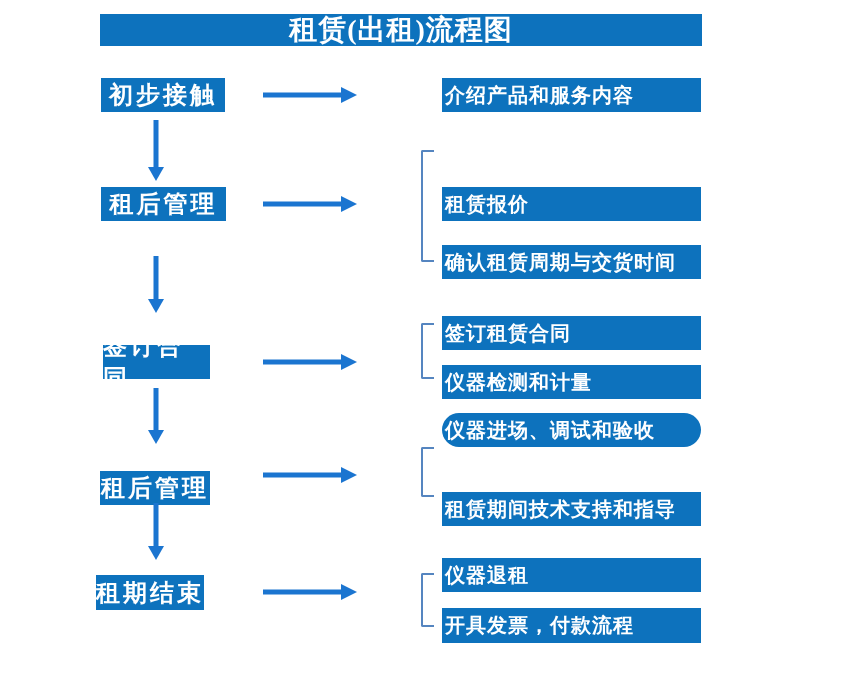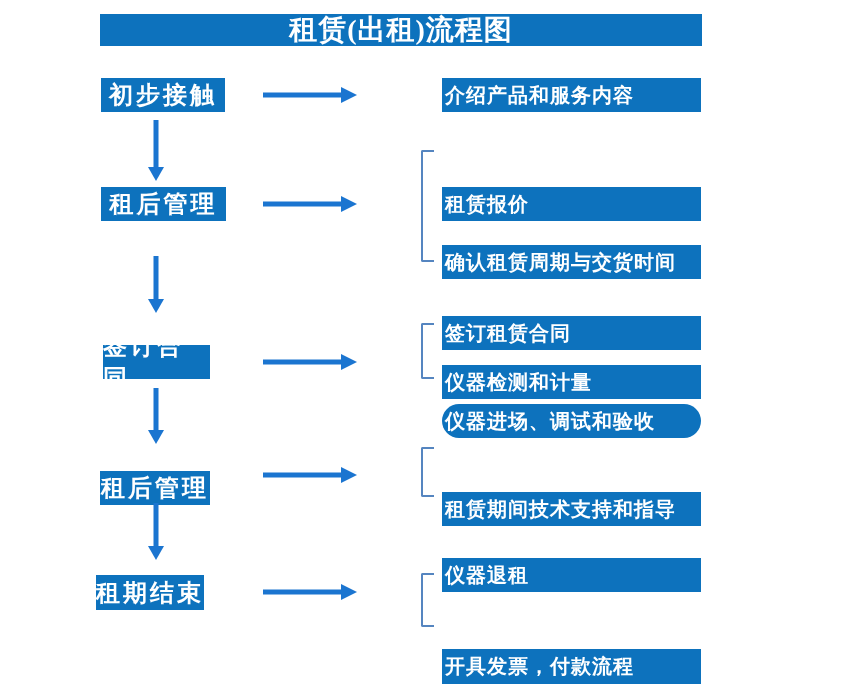--- a/index.html
+++ b/index.html
@@ -74,24 +74,24 @@
   <div class="stage-box" style="left:101px; top:187px; width:125px;">租后管理</div>
   <div class="stage-box" style="left:103px; top:345px; width:107px;">签订合同</div>
   <div class="stage-box" style="left:100px; top:458px; width:110px;margin-top:13px;">租后管理</div>
   <div class="stage-box" style="left:96px; top:575px; width:108px; height:35px;">租期结束</div>
 
   <div class="output-box" style="top:78px;">介绍产品和服务内容</div>
   <div class="output-box" style="top:187px;">租赁报价</div>
   <div class="output-box" style="top:245px;">确认租赁周期与交货时间</div>
   <div class="output-box" style="top:316px;">签订租赁合同</div>
   <div class="output-box" style="top:365px;">仪器检测和计量</div>
-  <div class="output-box" style="top:404px;border-radius:17px;">仪器进场、调试和验收</div>
+  <div class="output-box" style="top:413px;border-radius:17px;">仪器进场、调试和验收</div>
   <div class="output-box" style="top:492px;">租赁期间技术支持和指导</div>
   <div class="output-box" style="top:558px;">仪器退租</div>
-  <div class="output-box" style="top:608px; height:35px;margin-top:41px;">开具发票，付款流程</div>
+  <div class="output-box" style="top:608px; height:35px;">开具发票，付款流程</div>
 
   <svg class="arrow-svg" style="left:263px; top:86px;" width="94" height="18" viewBox="0 0 94 18">
       <rect class="arrow-shape" x="0" y="6.5" width="79" height="5"></rect>
       <polygon class="arrow-shape" points="78,1 94,9 78,17"></polygon>
     </svg>
   <svg class="arrow-svg" style="left:263px; top:195px;" width="94" height="18" viewBox="0 0 94 18">
       <rect class="arrow-shape" x="0" y="6.5" width="79" height="5"></rect>
       <polygon class="arrow-shape" points="78,1 94,9 78,17"></polygon>
     </svg>
   <svg class="arrow-svg" style="left:263px; top:353px;" width="94" height="18" viewBox="0 0 94 18">

